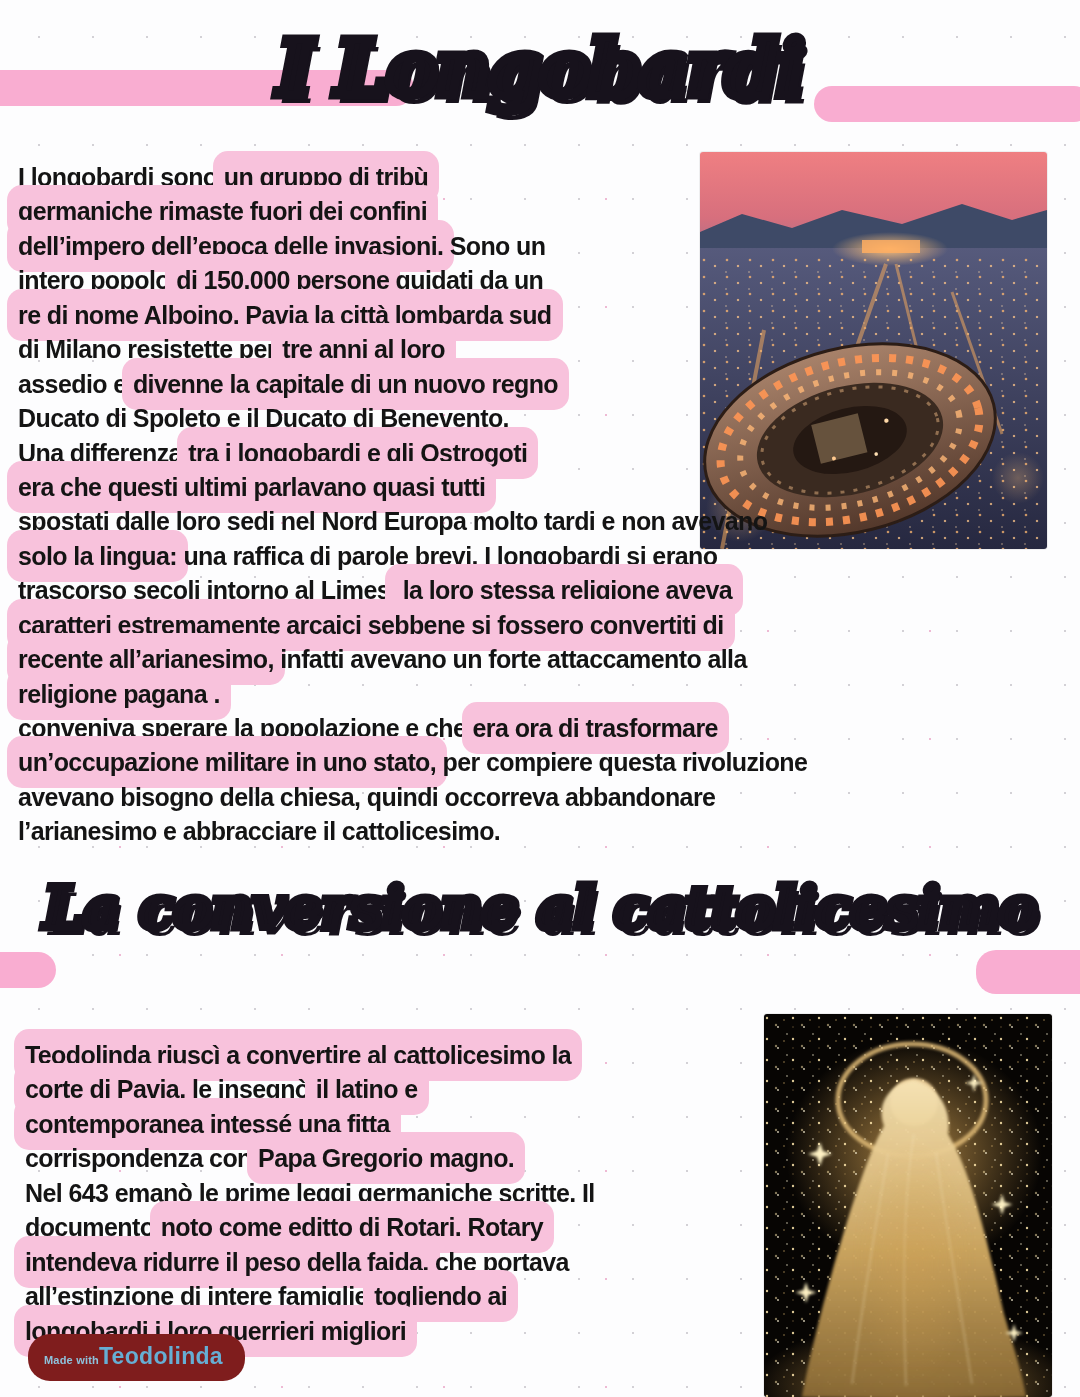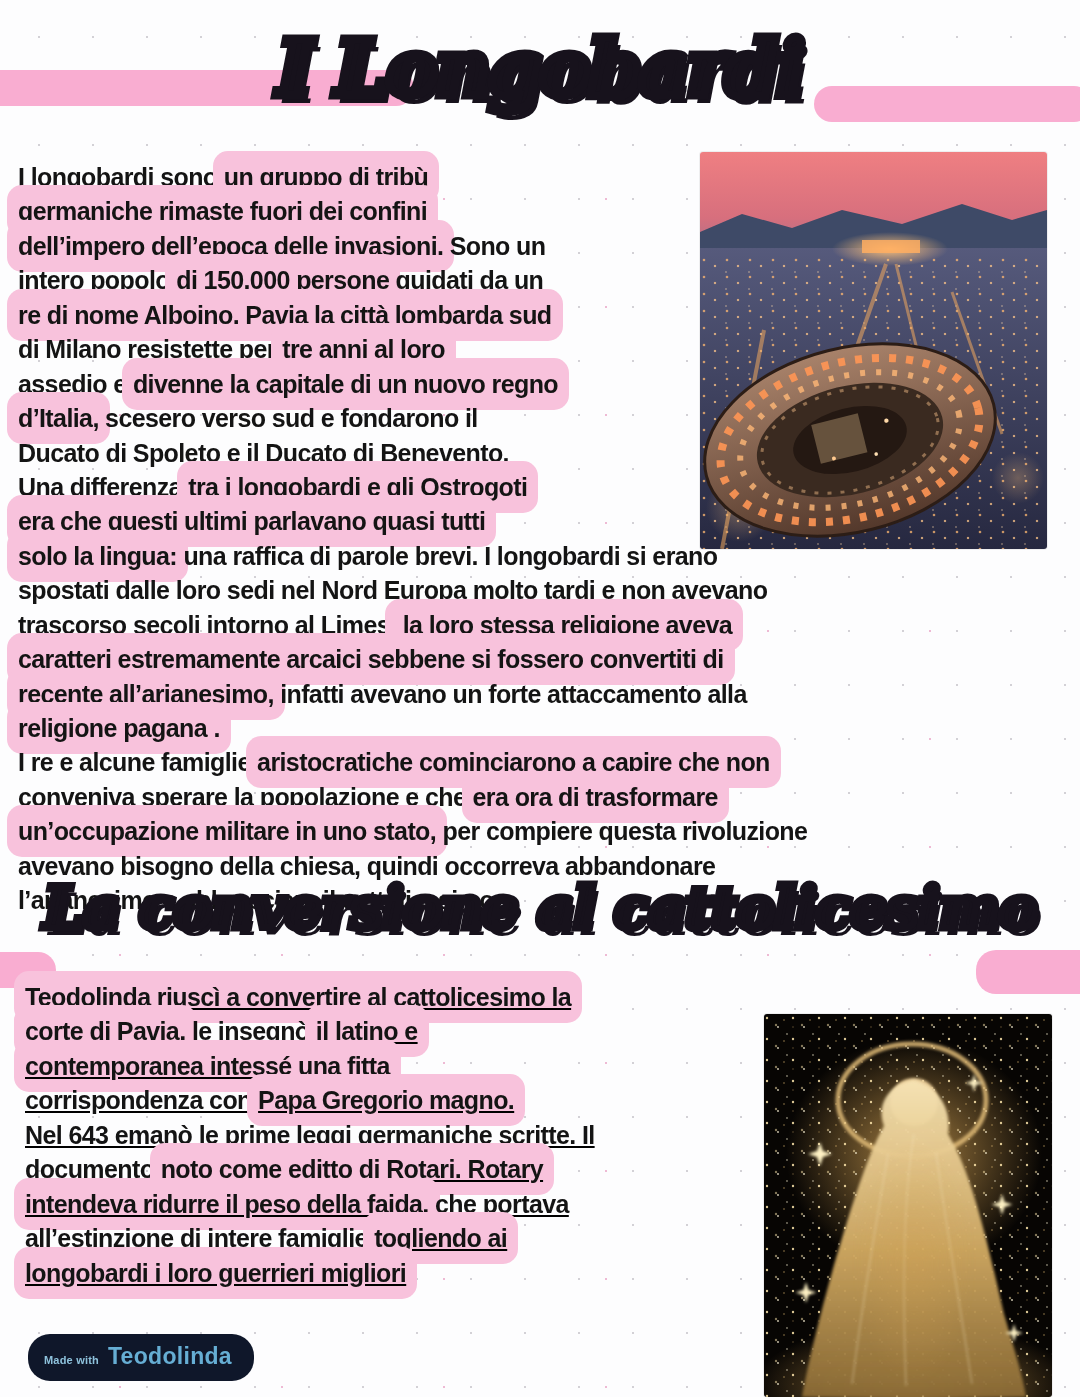--- a/index.html
+++ b/index.html
@@ -39,22 +39,22 @@
     font-weight:700;font-size:25px;letter-spacing:-0.6px;color:#141414;
     font-family:"Liberation Sans",sans-serif;
   }
   .hl{
     background:#f8c2dc;border-radius:15px;
     padding:12px 11px;margin:0 -11px;
   }
   .photo{position:absolute;border-radius:3px;overflow:hidden;z-index:1;box-shadow:0 0 0 1px rgba(0,0,0,.06);}
   .wm{
     position:absolute;left:28px;top:1334px;z-index:2;
-    background:#0f172a;border-radius:22px;padding:9px 22px 11px 16px;
-    display:flex;align-items:baseline;gap:9px;justify-content:flex-end;
+    background:#7f1d1d;border-radius:22px;padding:9px 22px 11px 16px;
+    display:flex;align-items:baseline;justify-content:flex-end;
   }
   .wm-small{font-size:11px;font-weight:700;color:#8ec2dc;letter-spacing:.2px;}
   .wm-brand{font-size:23px;font-weight:700;color:#66aed4;letter-spacing:.3px;}
 </style>
 </head>
 <body>
 
 <div class="bar" style="top:70px;left:-18px;width:432px;height:36px;"></div>
 <div class="bar" style="top:86px;right:-12px;width:278px;height:36px;"></div>
 <div class="title-wrap" style="top:24px;">
@@ -117,31 +117,29 @@
 </div>
 
 <div class="textblock" style="left:18px;top:160px;">
     <div class="line"><span>I longobardi sono </span><span class="hl">un gruppo di tribù</span></div>
     <div class="line"><span class="hl">germaniche rimaste fuori dei confini</span></div>
     <div class="line"><span class="hl">dell’impero dell’epoca delle invasioni.</span><span> Sono un</span></div>
     <div class="line"><span>intero popolo </span><span class="hl">di 150.000 persone</span><span> guidati da un</span></div>
     <div class="line"><span class="hl">re di nome Alboino. Pavia la città lombarda sud</span></div>
     <div class="line"><span>di Milano resistette per </span><span class="hl">tre anni al loro</span></div>
     <div class="line"><span>assedio e </span><span class="hl">divenne la capitale di un nuovo regno</span></div>
-    <div class="line"><span class="hl">d’Italia,</span><span> scesero verso sud e fondarono il</span></div>
     <div class="line"><span>Ducato di Spoleto e il Ducato di Benevento.</span></div>
     <div class="line"><span>Una differenza </span><span class="hl">tra i longobardi e gli Ostrogoti</span></div>
     <div class="line"><span class="hl">era che questi ultimi parlavano quasi tutti</span></div>
+    <div class="line"><span>spostati dalle loro sedi nel Nord Europa molto tardi e non avevano</span></div>
     <div class="line"><span class="hl">solo la lingua:</span><span> una raffica di parole brevi. I longobardi si erano</span></div>
-    <div class="line"><span>spostati dalle loro sedi nel Nord Europa molto tardi e non avevano</span></div>
     <div class="line"><span>trascorso secoli intorno al Limes,</span><span class="hl"> la loro stessa religione aveva</span></div>
     <div class="line"><span class="hl">caratteri estremamente arcaici sebbene si fossero convertiti di</span></div>
     <div class="line"><span class="hl">recente all’arianesimo,</span><span> infatti avevano un forte attaccamento alla</span></div>
     <div class="line"><span class="hl">religione pagana .</span></div>
-    <div class="line"><span>I re e alcune famiglie </span><span class="hl">aristocratiche cominciarono a capire che non</span></div>
     <div class="line"><span>conveniva sperare la popolazione e che </span><span class="hl">era ora di trasformare</span></div>
     <div class="line"><span class="hl">un’occupazione militare in uno stato,</span><span> per compiere questa rivoluzione</span></div>
     <div class="line"><span>avevano bisogno della chiesa, quindi occorreva abbandonare</span></div>
     <div class="line"><span>l’arianesimo e abbracciare il cattolicesimo.</span></div>
   </div>
 
 <div class="bar" style="top:952px;left:-16px;width:72px;height:36px;"></div>
 <div class="bar" style="top:950px;right:-18px;width:122px;height:44px;"></div>
 <div class="title-wrap" style="top:874px;">
   <span id="title2" class="script" data-text="La conversione al cattolicesimo">La conversione al cattolicesimo</span>
@@ -188,21 +186,21 @@
       <path d="M56 128 l3 9 9 3 -9 3 -3 9 -3 -9 -9 -3 9 -3 z"></path>
       <path d="M238 180 l2.5 8 8 2.5 -8 2.5 -2.5 8 -2.5 -8 -8 -2.5 8 -2.5 z"></path>
       <path d="M42 268 l2.5 8 8 2.5 -8 2.5 -2.5 8 -2.5 -8 -8 -2.5 8 -2.5 z"></path>
       <path d="M250 310 l2 7 7 2 -7 2 -2 7 -2 -7 -7 -2 7 -2 z"></path>
       <path d="M210 60 l2 7 7 2 -7 2 -2 7 -2 -7 -7 -2 7 -2 z"></path>
     </g>
     <ellipse cx="150" cy="250" rx="60" ry="120" fill="url(#mglow)" opacity=".35" filter="url(#b2)"></ellipse>
   </svg>
 </div>
 
-<div class="textblock" style="left:25px;top:980px;text-decoration:underline;">
+<div class="textblock" style="left:25px;top:1038px;">
     <div class="line"><span class="hl">Teodolinda riuscì a convertire al cattolicesimo la</span></div>
     <div class="line"><span class="hl">corte di Pavia,</span><span> le insegnò </span><span class="hl">il latino e</span></div>
     <div class="line"><span class="hl">contemporanea intessé una fitta</span></div>
     <div class="line"><span>corrispondenza con </span><span class="hl">Papa Gregorio magno.</span></div>
     <div class="line"><span>Nel 643 emanò le prime leggi germaniche scritte. Il</span></div>
     <div class="line"><span>documento </span><span class="hl">noto come editto di Rotari. Rotary</span></div>
     <div class="line"><span class="hl">intendeva ridurre il peso della faida,</span><span> che portava</span></div>
     <div class="line"><span>all’estinzione di intere famiglie </span><span class="hl">togliendo ai</span></div>
     <div class="line"><span class="hl">longobardi i loro guerrieri migliori</span></div>
   </div>

